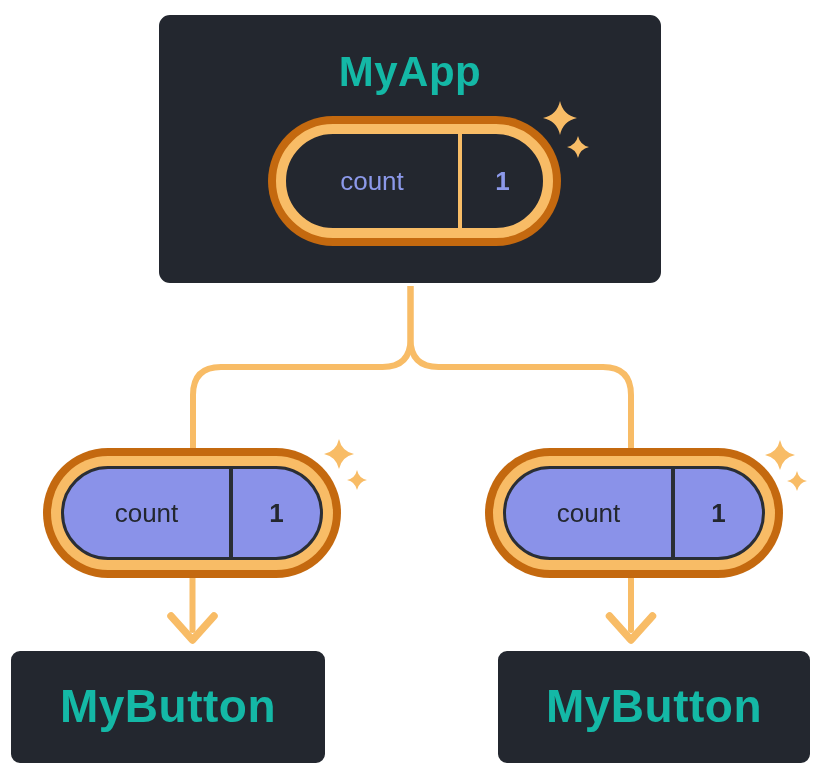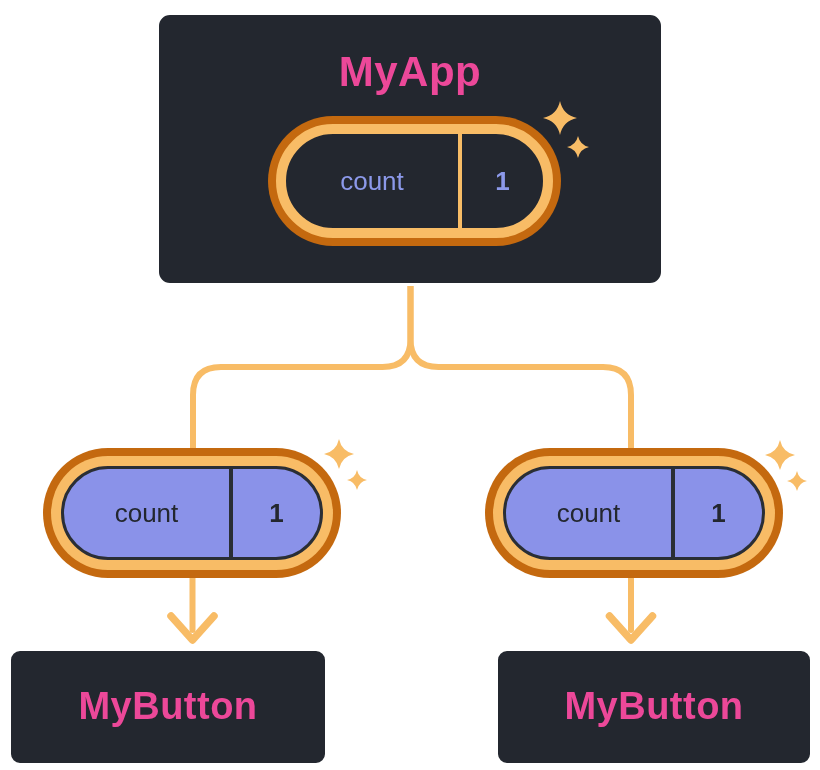--- a/index.html
+++ b/index.html
@@ -24,29 +24,29 @@
     box-sizing: border-box;
     z-index: 1;
   }
   .node-app { left: 156px; top: 12px; width: 508px; height: 274px; }
   .node-btn-left  { left: 8px;   top: 648px; width: 320px; height: 118px; border-radius: 12px; }
   .node-btn-right { left: 495px; top: 648px; width: 318px; height: 118px; border-radius: 12px; }
   .node-title {
     position: absolute;
     left: 0; right: 0; top: 33px;
     text-align: center;
-    color: #ec4899;
+    color: #14b8a6;
     font-size: 42px;
     font-weight: 700;
     letter-spacing: 0.5px;
   }
   .node-btn-left .node-title, .node-btn-right .node-title {
     top: 50%;
     transform: translateY(-52%);
-    font-size: 38px;
+    font-size: 46px;
   }
   .pill {
     position: absolute;
     box-sizing: border-box;
     border-radius: 999px;
     display: grid;
     align-items: stretch;
     z-index: 1;
   }
   .pill-cell {

